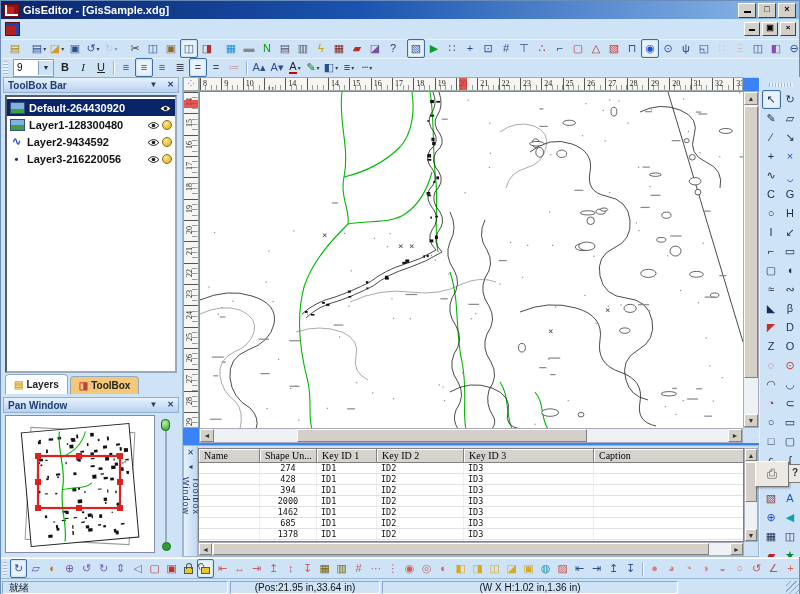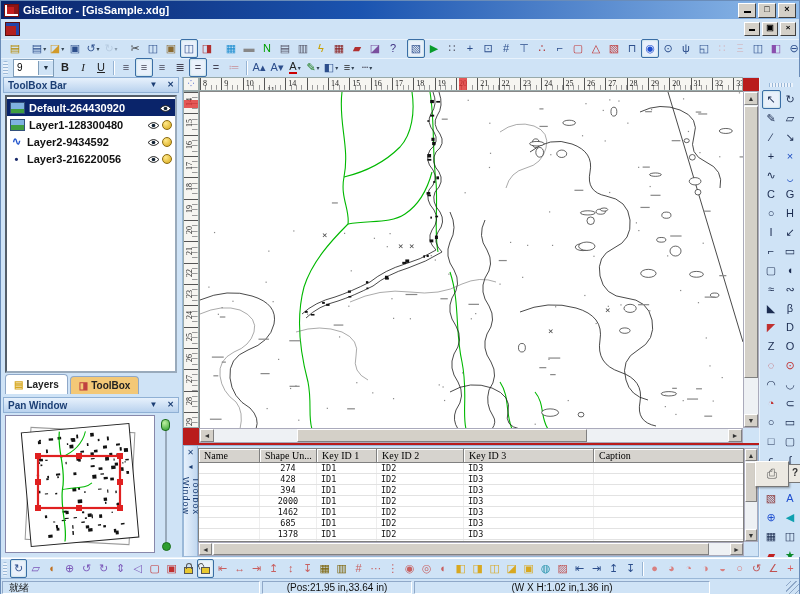--- a/index.html
+++ b/index.html
@@ -1,18 +1,18 @@
 <!DOCTYPE html>
 <html style="--contour: #1c1c1c; --boundary: #00b800;"><head>
 <meta charset="utf-8">
 <style>
   html,body{margin:0;padding:0;}
   body{width:800px;height:594px;position:relative;font-family:"Liberation Sans",sans-serif;
        background:#cfe3f6;overflow:hidden;font-size:11px;-webkit-font-smoothing:none;}
-  #app{position:absolute;inset:0;border:1px solid #6a8cb8;box-sizing:border-box;background:#b91c1c;}
+  #app{position:absolute;inset:0;border:1px solid #6a8cb8;box-sizing:border-box;background:#3b82f6;}
 
   
   #title-bar{position:absolute;left:0;top:0;width:100%;height:18px;
     background:linear-gradient(90deg,#0a246a 0%,#1b54b0 45%,#8fbbea 100%);
     display:flex;align-items:center;color:#fff;font-weight:bold;font-size:11px;}
   #app-icon{width:13px;height:11px;margin:0 4px 0 3px;background:#c51f1f;border:1px solid #7a0d0d;
     box-shadow:inset 2px -2px 0 #ffffff,inset -4px 2px 0 #8c1616;}
   .winbtns{margin-left:auto;display:flex;gap:2px;padding-right:3px;}
   .wbtn{width:16px;height:13px;background:#d4d0c8;border:1px solid;border-color:#fff #404040 #404040 #fff;
     font-size:9px;line-height:11px;text-align:center;color:#000;font-weight:bold;}
@@ -135,21 +135,21 @@
     border:1px solid #777;font-size:10px;font-weight:bold;color:#333;text-align:center;line-height:16px;}
 
   
   #toolbar-bottom{position:absolute;left:0;top:556px;width:100%;height:21px;background:#cfe3f6;
     display:flex;align-items:center;border-top:1px solid #e8f2fc;box-shadow:inset 0 1px 0 #fff;}
   #toolbar-bottom .tb-btn{min-width:15px;}
   #status-bar{position:absolute;left:0;top:577px;width:100%;height:17px;background:#cfe3f6;display:flex;align-items:center;
     border-top:1px solid #9ab8d8;font-size:10px;color:#111;}
   .st-seg{height:13px;margin:0 1px;border:1px solid;border-color:#8fa8c8 #fff #fff #8fa8c8;
     display:flex;align-items:center;padding:0 6px;box-sizing:border-box;}
-  #st-ready{width:258px;}
+  #st-ready{width:226px;}
   #st-pos{width:150px;justify-content:center;}
   #st-size{width:296px;justify-content:center;}
   #st-grip{margin-left:auto;width:13px;height:13px;
     background:repeating-linear-gradient(135deg,transparent 0 3px,#8fa8c8 3px 4px);}
 
   .lockicon{width:9px;height:7px;background:#e8c830;border:1px solid #555;position:relative;margin-top:4px;box-sizing:border-box;}
   .lockicon::before{content:"";position:absolute;left:1px;top:-5px;width:4px;height:5px;border:1.5px solid #555;
     border-bottom:none;border-radius:3px 3px 0 0;}
   .lockicon.open::before{left:-4px;transform:rotate(-25deg);}
 

